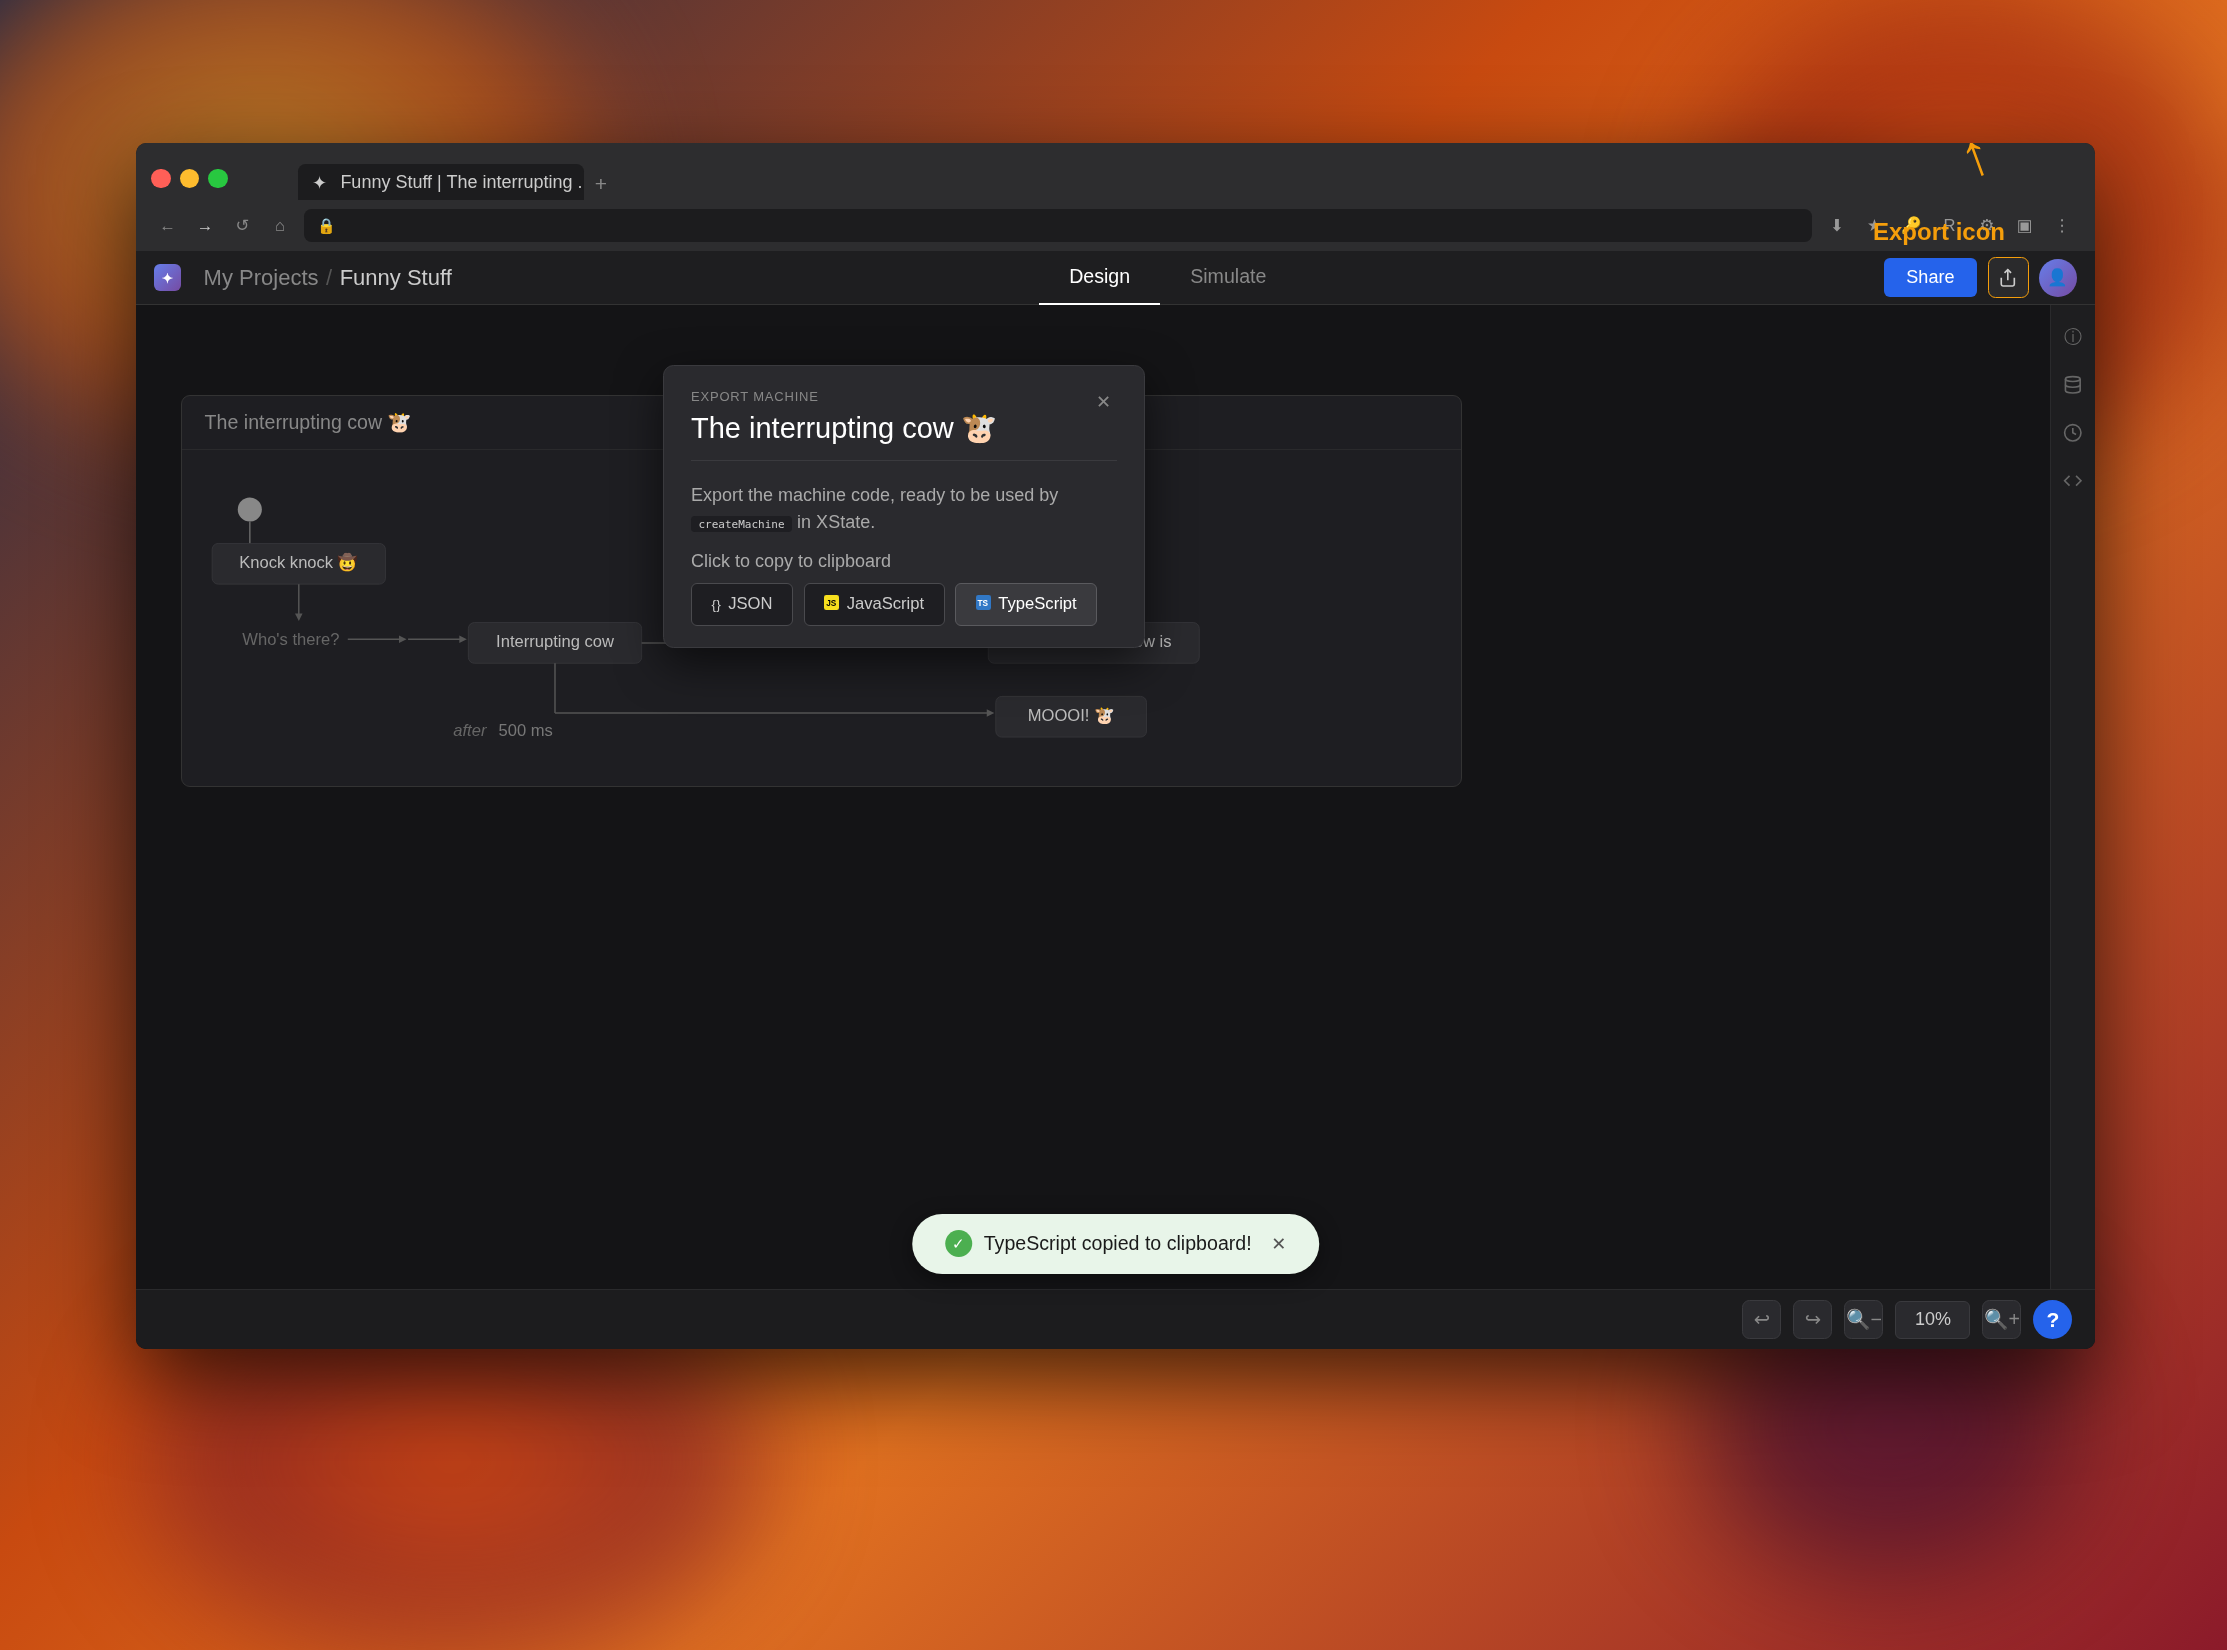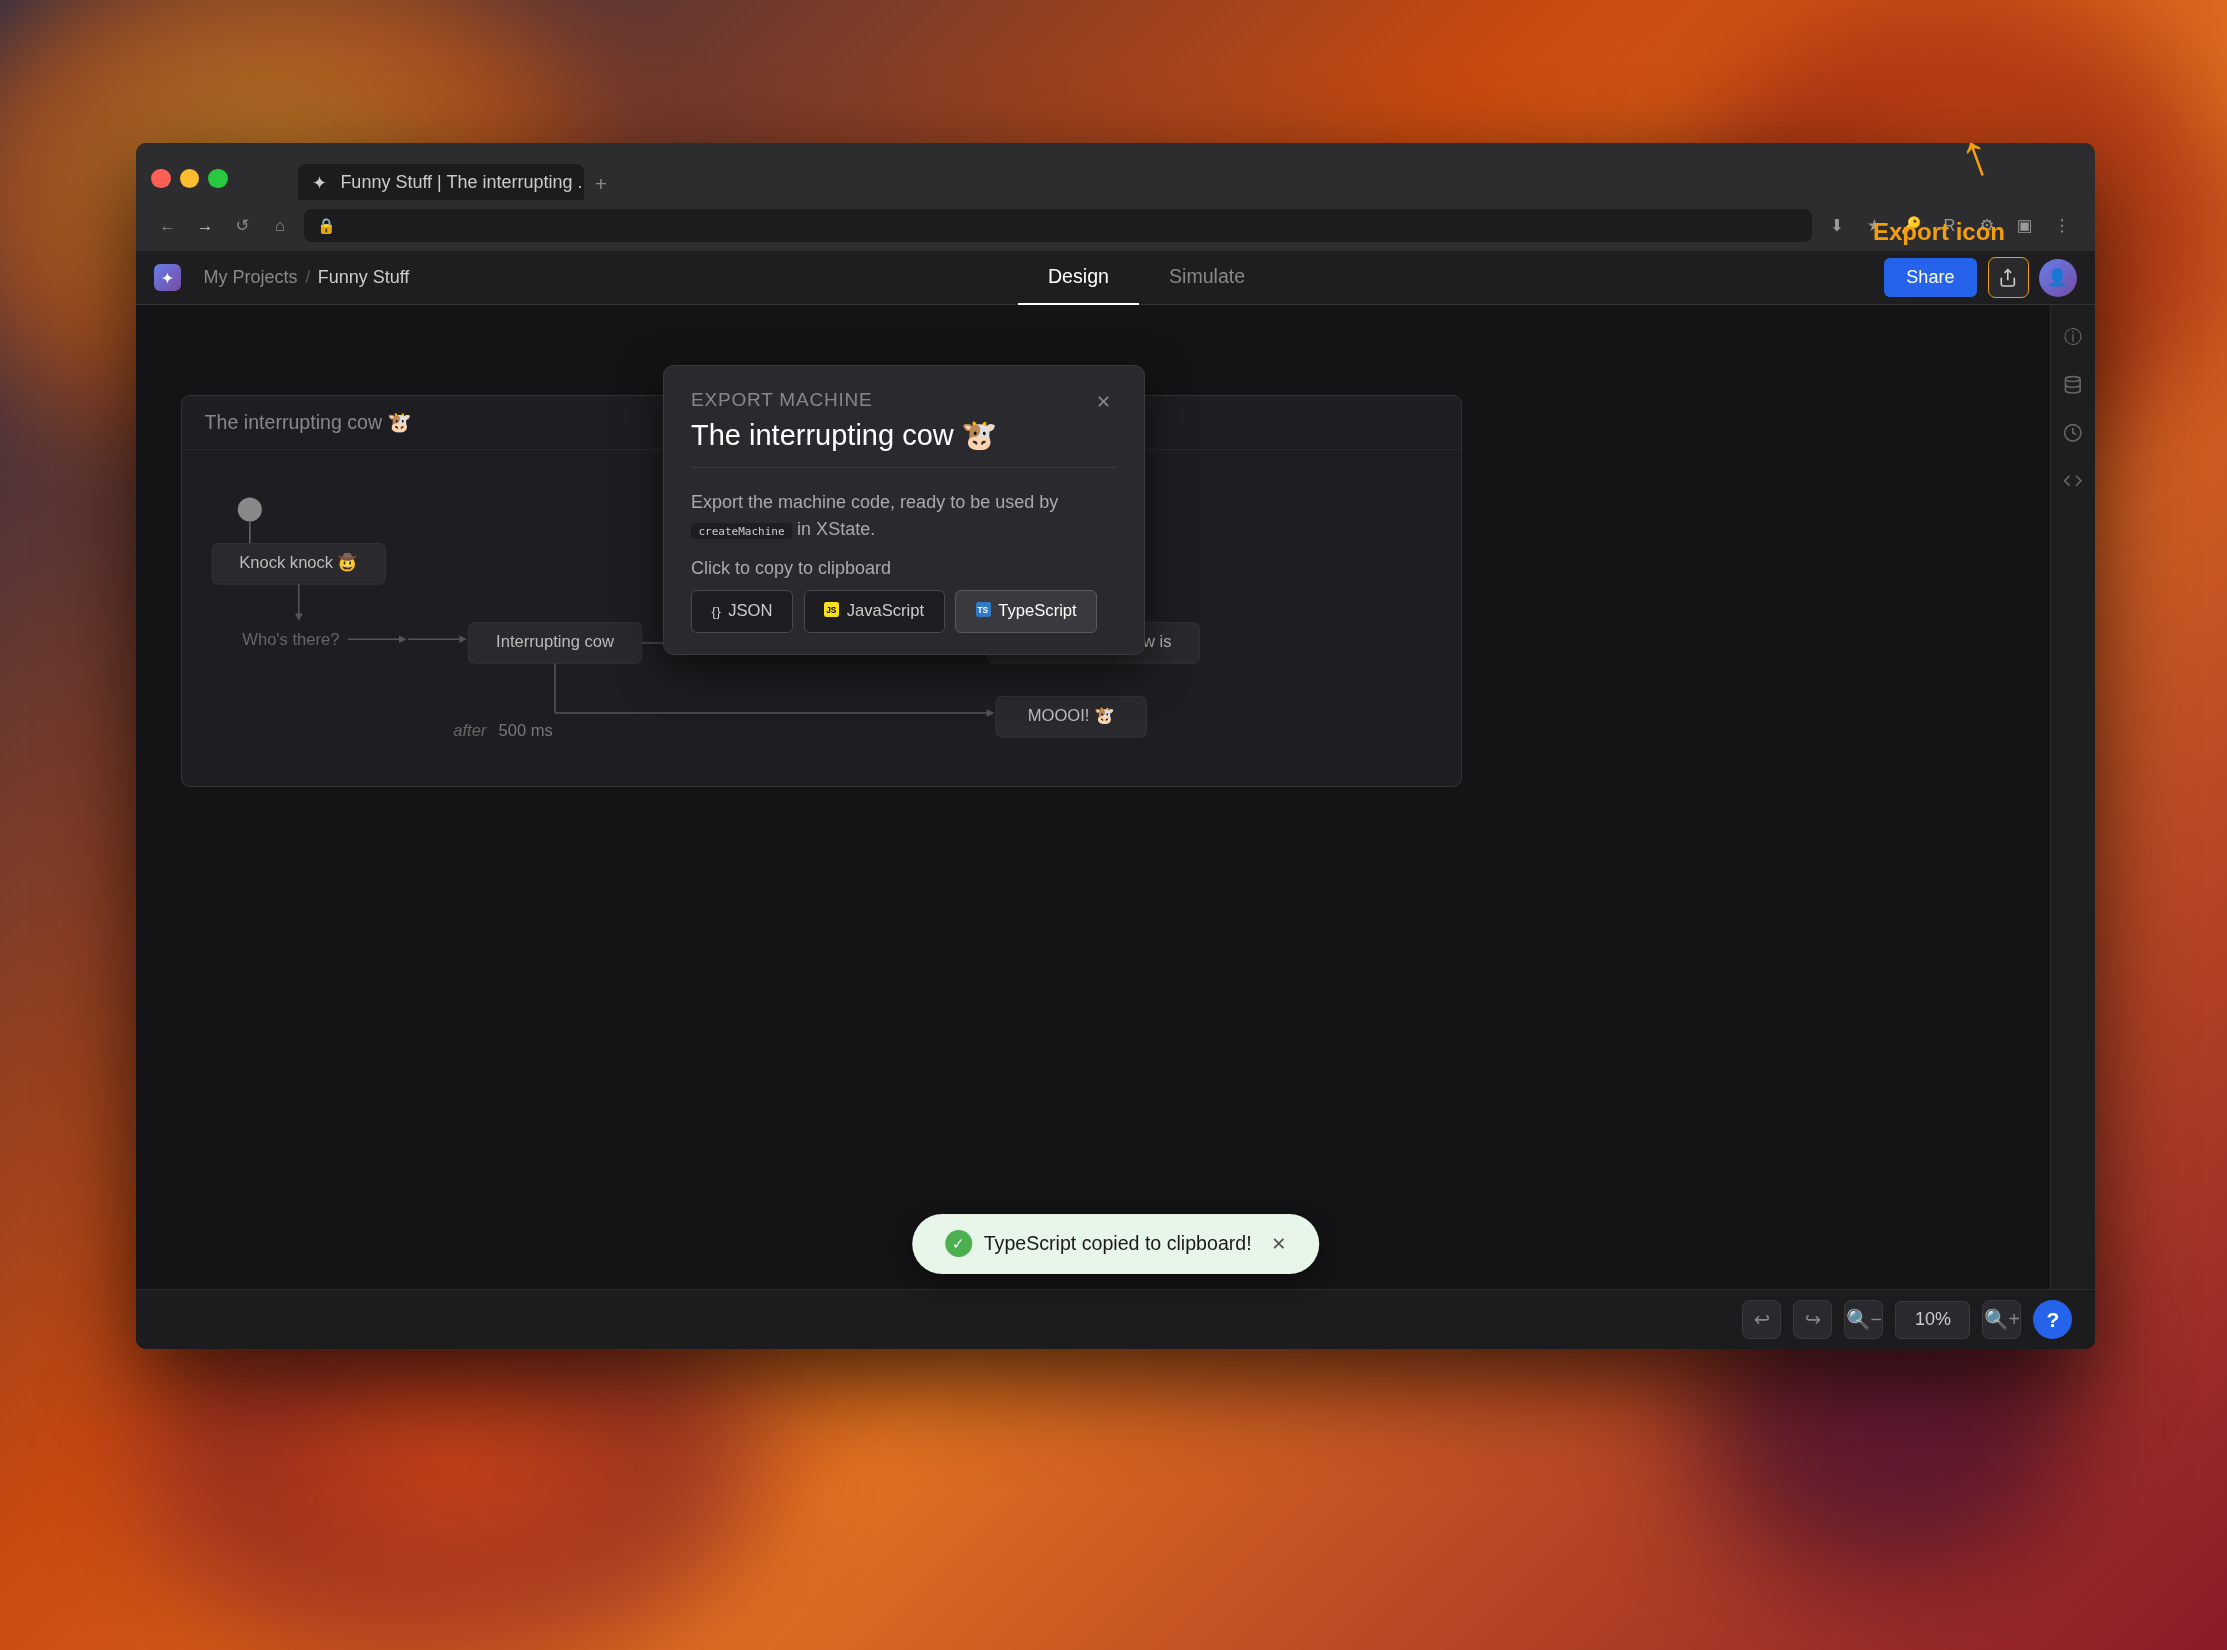--- a/index.html
+++ b/index.html
@@ -190,21 +190,21 @@
       align-items: center;
       justify-content: center;
       color: white;
       font-size: 13.6px;
     }
     .breadcrumb {
       display: flex;
       align-items: center;
       gap: 7.5px;
       color: #888;
-      font-size: 18px;
+      font-size: 22px;
       margin-left: 22.6px;
     }
     .breadcrumb-sep { color: #555; }
     .breadcrumb-current { color: #ccc; }
     .header-tabs {
       display: flex;
       gap: 0;
       margin: 0 auto;
     }
     .header-tab {
@@ -333,21 +333,21 @@
       box-shadow: 0 15px 45px rgba(0,0,0,0.6);
       overflow: hidden;
     }
     .modal-header {
       padding: 22.6px 27px 15px;
       display: flex;
       justify-content: space-between;
       align-items: flex-start;
     }
     .modal-label {
-      font-size: 19px;
+      font-size: 13px;
       color: #888;
       text-transform: uppercase;
       letter-spacing: 0.8px;
       margin-bottom: 7.5px;
     }
     .modal-title {
       font-size: 29px;
       color: #fff;
       font-weight: 500;
     }

